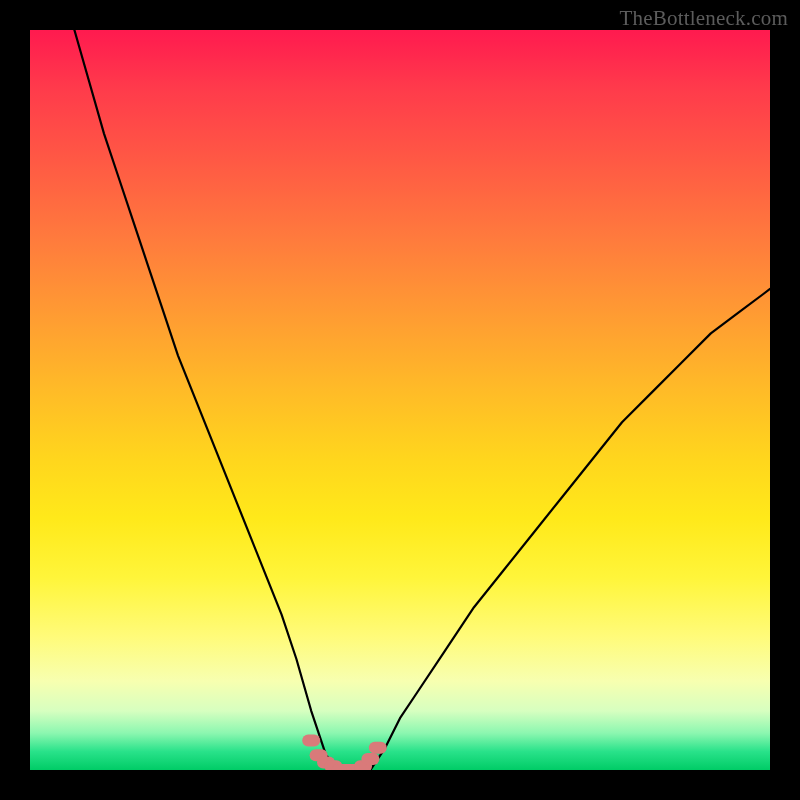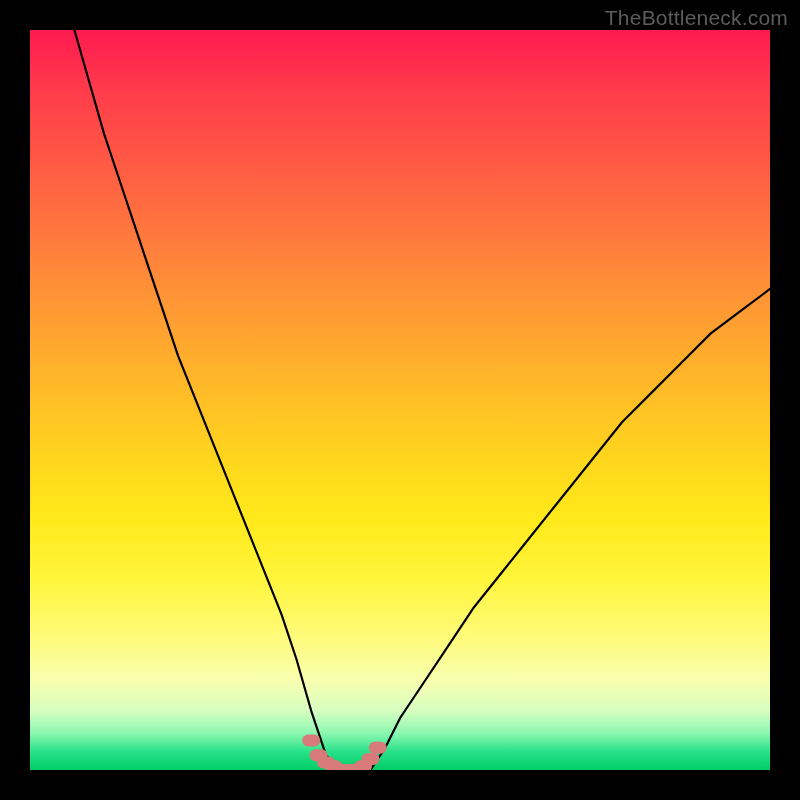--- a/index.html
+++ b/index.html
@@ -11,20 +11,21 @@
     overflow: hidden;
     font-family: Arial, Helvetica, sans-serif;
   }
   .frame {
     position: absolute;
     left: 0;
     top: 0;
     width: 800px;
     height: 800px;
     background: #000000;
+    font-family: Liberation Serif, serif;
   }
   .plot-area {
     position: absolute;
     left: 30px;
     top: 30px;
     width: 740px;
     height: 740px;
     overflow: hidden;
   }
   .gradient-bg {

